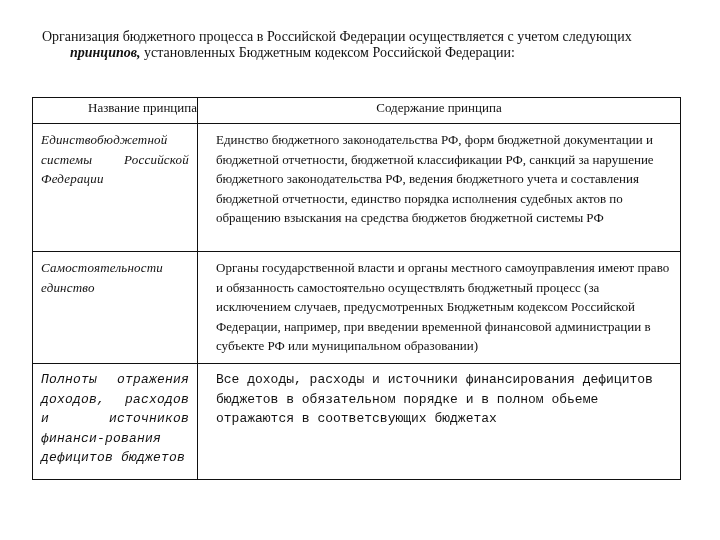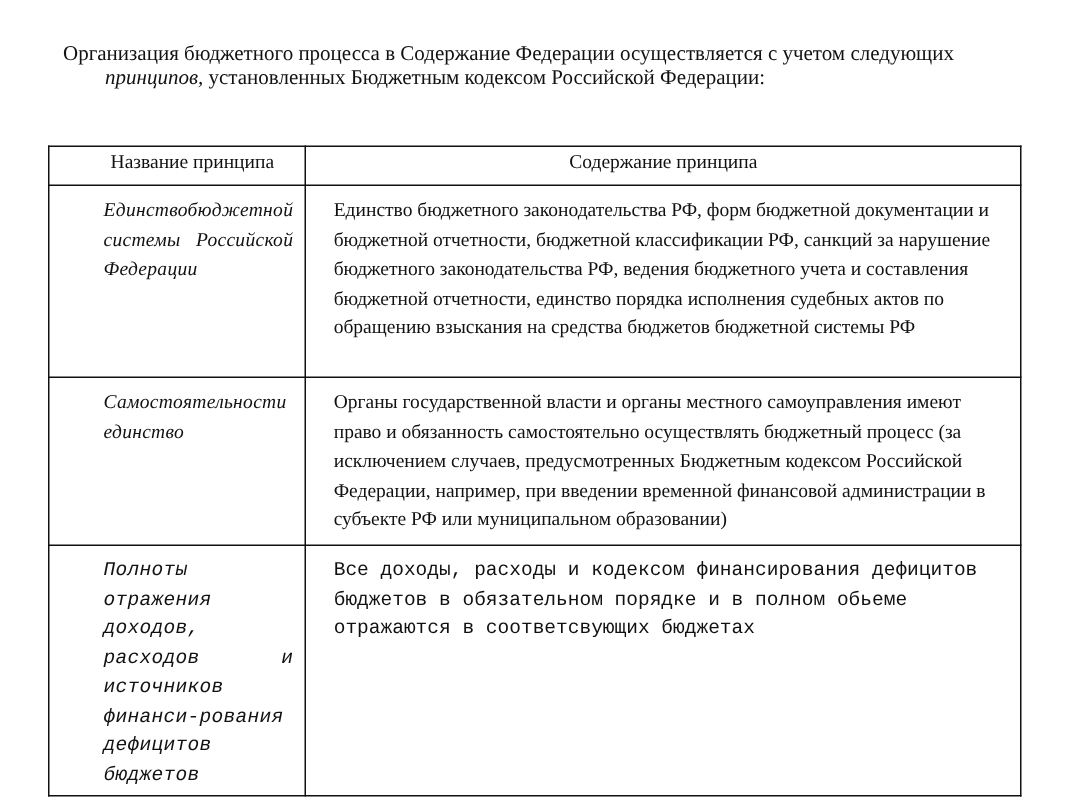--- a/index.html
+++ b/index.html
@@ -1,52 +1,52 @@
 <!DOCTYPE html>
 <html><head>
 <meta charset="utf-8">
 <style>
   html, body { margin:0; padding:0; background:#ffffff; }
   body { width:720px; height:540px; position:relative; overflow:hidden;
          font-family:"Liberation Serif","DejaVu Serif",serif; color:#111; }
   .intro { position:absolute; left:42px; top:29px; width:660px; font-size:14px; line-height:16px; }
   .intro .l2 { padding-left:28px; display:block; }
-  .intro i { font-style:italic; }
+  .intro i { font-style:italic;font-weight:bold; }
   table.principles { position:absolute; left:32px; top:97px; width:649px;
          border-collapse:collapse; font-size:13px; }
   table.principles td, table.principles th { border:1.5px solid #111; vertical-align:top; }
   th { font-weight:normal; height:23px; padding:2px 0 0 0; font-size:13px; }
-  th.c1 { text-align:center; padding-left:20px; width:144px; }
+  th.c1 { text-align:right; padding-left:20px; width:144px; }
   th.c2 { }
-  td.c1 { padding:6px 8px 4px 36px; font-style:italic; line-height:19.5px; text-align:justify; letter-spacing:0.2px; }
+  td.c1 { padding:6px 8px 4px 8px; font-style:italic; line-height:19.5px; text-align:justify; letter-spacing:0.2px; }
   td.c2 { padding:6px 6px 4px 18px; line-height:19.5px; }
   tr.r1 td { height:117px; }
   tr.r2 td { height:101px; }
   tr.r3 td { height:105px;font-family:Liberation Mono, monospace; }
 </style>
 </head>
 <body>
 
 <div class="intro">
-  <span>Организация бюджетного процесса в Содержание Федерации осуществляется с учетом следующих</span>
+  <span>Организация бюджетного процесса в Российской Федерации осуществляется с учетом следующих</span>
   <span class="l2"><i>принципов,</i><span> установленных Бюджетным кодексом Российской Федерации:</span></span>
 </div>
 
 <table class="principles">
   <tbody>
       <tr>
     <th class="c1">Название принципа</th>
     <th class="c2">Содержание принципа</th>
   </tr>
   <tr class="r1">
     <td class="c1">Единствобюджетной системы Российской Федерации</td>
     <td class="c2">Единство бюджетного законодательства РФ, форм бюджетной документации и бюджетной отчетности, бюджетной классификации РФ, санкций за нарушение бюджетного законодательства РФ, ведения бюджетного учета и составления бюджетной отчетности, единство порядка исполнения судебных актов по обращению взыскания на средства бюджетов бюджетной системы РФ</td>
   </tr>
   <tr class="r2">
     <td class="c1">Самостоятельности единство</td>
     <td class="c2">Органы государственной власти и органы местного самоуправления имеют право и обязанность самостоятельно осуществлять бюджетный процесс (за исключением случаев, предусмотренных Бюджетным кодексом Российской Федерации, например, при введении временной финансовой администрации в субъекте РФ или муниципальном образовании)</td>
   </tr>
   <tr class="r3">
     <td class="c1">Полноты отражения доходов, расходов и источников финанси-рования дефицитов бюджетов</td>
-    <td class="c2">Все доходы, расходы и кодексом финансирования дефицитов бюджетов в обязательном порядке и в полном обьеме отражаются в соответсвующих бюджетах</td>
+    <td class="c2">Все доходы, расходы и источники финансирования дефицитов бюджетов в обязательном порядке и в полном обьеме отражаются в соответсвующих бюджетах</td>
   </tr>
 </tbody>
   </table>
 
 </body></html>

